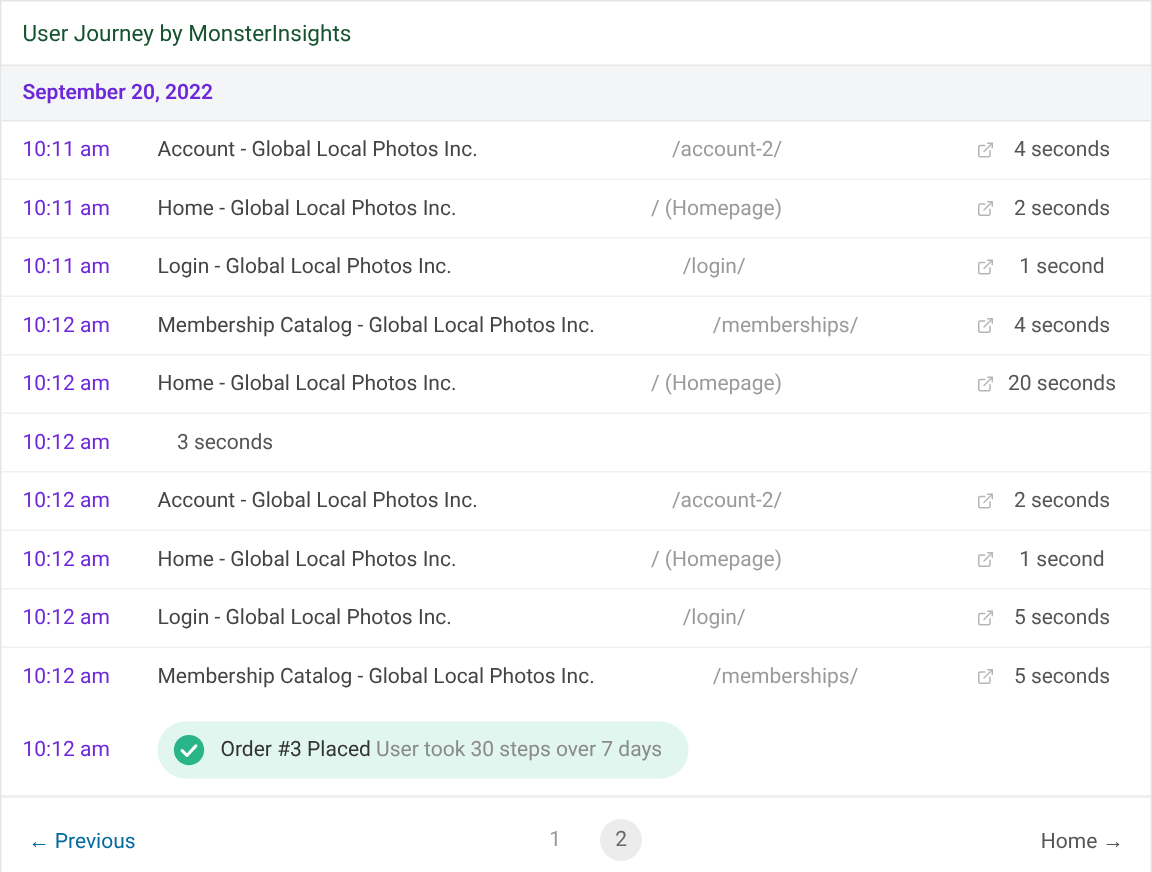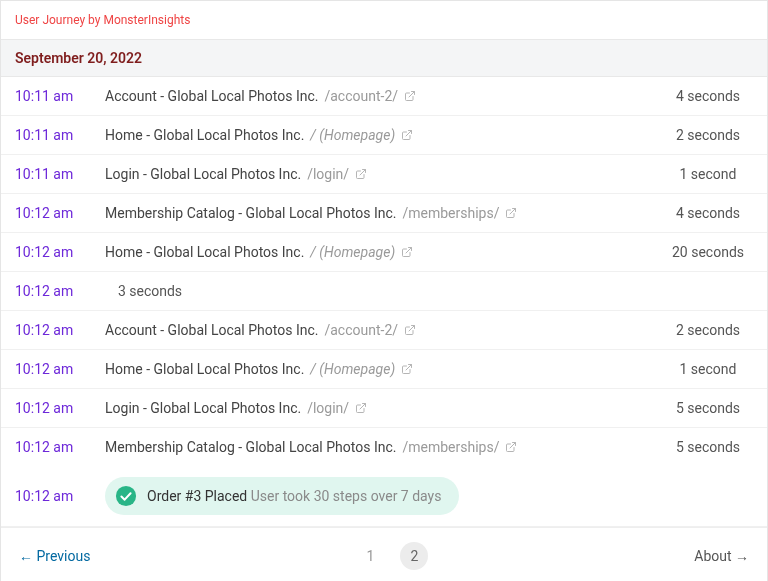--- a/index.html
+++ b/index.html
@@ -1,26 +1,26 @@
 <!DOCTYPE html>
 <html><head>
 <meta charset="utf-8">
 <style>
 * { box-sizing: border-box; margin: 0; padding: 0; }
 body { font-family: -apple-system, BlinkMacSystemFont, "Segoe UI", Roboto, Helvetica, Arial, sans-serif; font-size: 14px; color: #4b4b4b; background: #fff; width: 768px; }
 .panel { border: 1px solid #e5e5e5; width: 768px; }
-.panel-title { padding: 12px 14px; font-size: 12px; color: #ef4444; border-bottom: 1px solid #e8e8e8; }
-.date-header { padding: 10px 14px; background: #f4f5f6; font-weight: 600; color: #7f1d1d; font-size: 14px; border-bottom: 1px solid #e8e8e8; }
+.panel-title { padding: 12px 14px; font-size: 15px; color: #14532d; border-bottom: 1px solid #e8e8e8; }
+.date-header { padding: 10px 14px; background: #f4f5f6; font-weight: 600; color: #6d28d9; font-size: 14px; border-bottom: 1px solid #e8e8e8; }
 .row { display: flex; align-items: center; padding: 11px 14px; border-bottom: 1px solid #f0f0f0; }
 .row:last-of-type { border-bottom: none; }
 .col-time { width: 90px; flex-shrink: 0; color: #6d28d9; }
-.col-page { flex: 1; display: flex; align-items: center; gap: 6px; min-width: 0; }
+.col-page { flex: 1; display: flex; align-items: center; gap: 6px; min-width: 0; justify-content: space-between; }
 .page-title { color: #444; }
 .page-path { color: #9a9a9a; }
-.page-path.homepage { font-style: italic; }
+.page-path.homepage { }
 .ext-icon { width: 12px; height: 12px; color: #b5b5b5; flex-shrink: 0; }
 .col-dur { width: 90px; text-align: center; flex-shrink: 0; color: #555; }
 .order-pill { display: inline-flex; align-items: center; gap: 10px; background: #e0f6ef; border-radius: 22px; padding: 8px 18px 8px 10px; }
 .check-circle { width: 22px; height: 22px; flex-shrink: 0; }
 .order-text { color: #333; }
 .order-sub { color: #8a8a8a; }
 .pager { display: flex; align-items: center; justify-content: space-between; padding: 14px 18px; border-top: 1px solid #eee; }
 .pager-prev, .pager-next { color: #0369a1; cursor: pointer; }
 .pager-next.active { color: #555; }
 .pager-nums { display: flex; gap: 16px; align-items: center; color: #999; }
@@ -188,15 +188,15 @@
         </span>
       </div>
     </div>
   </div>
   <div class="pager">
     <span class="pager-prev">← Previous</span>
     <span class="pager-nums" id="pager-nums">
         <span class="pager-num">1</span>
         <span class="pager-num current">2</span>
       </span>
-    <span class="pager-next active">About →</span>
+    <span class="pager-next active">Home →</span>
   </div>
 </div>
 
 </body></html>

